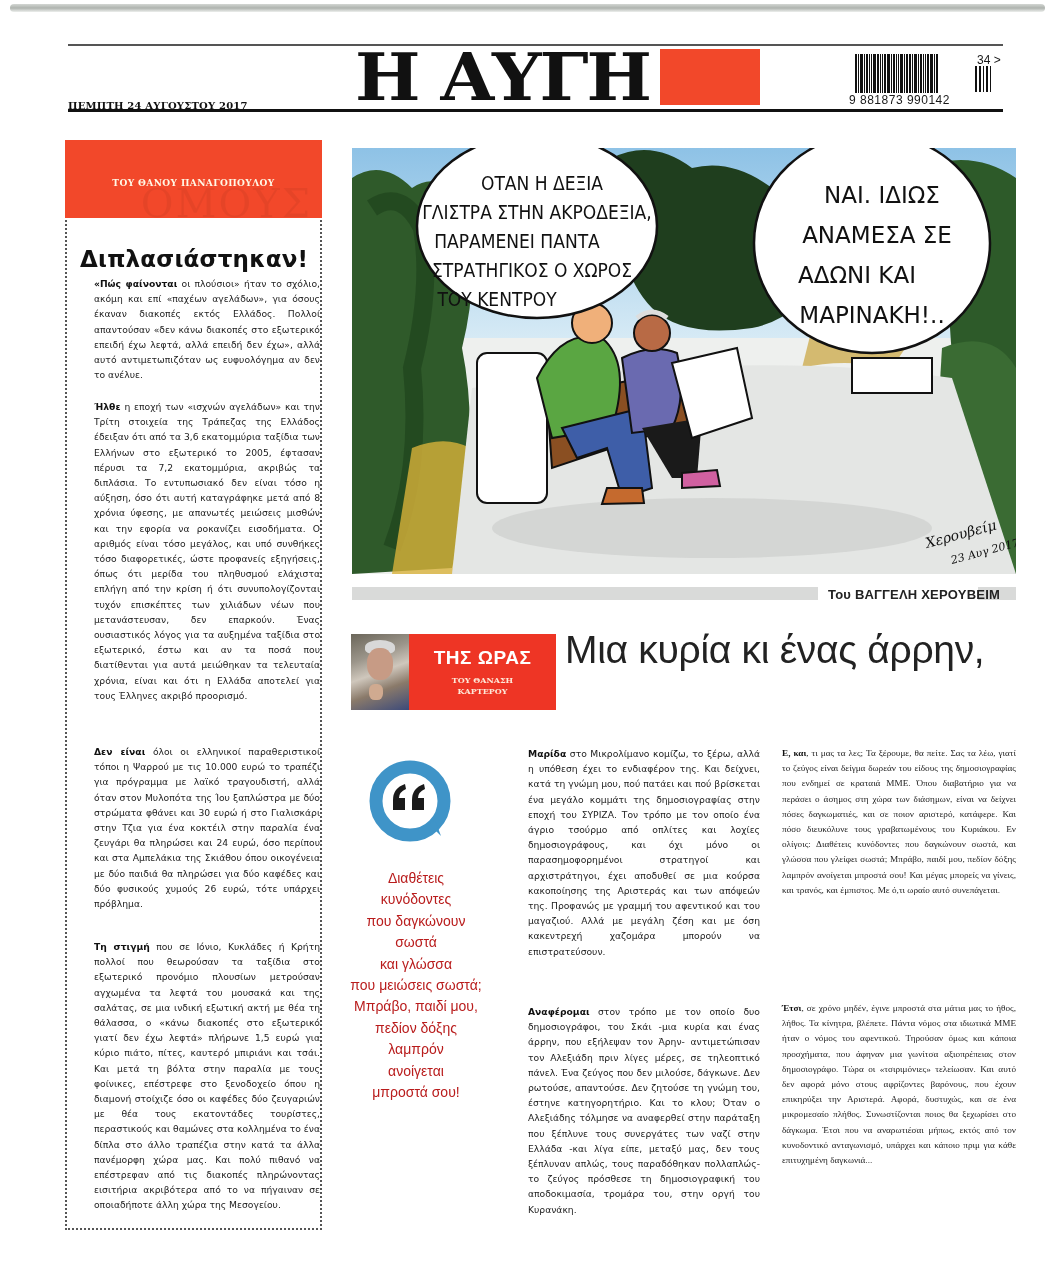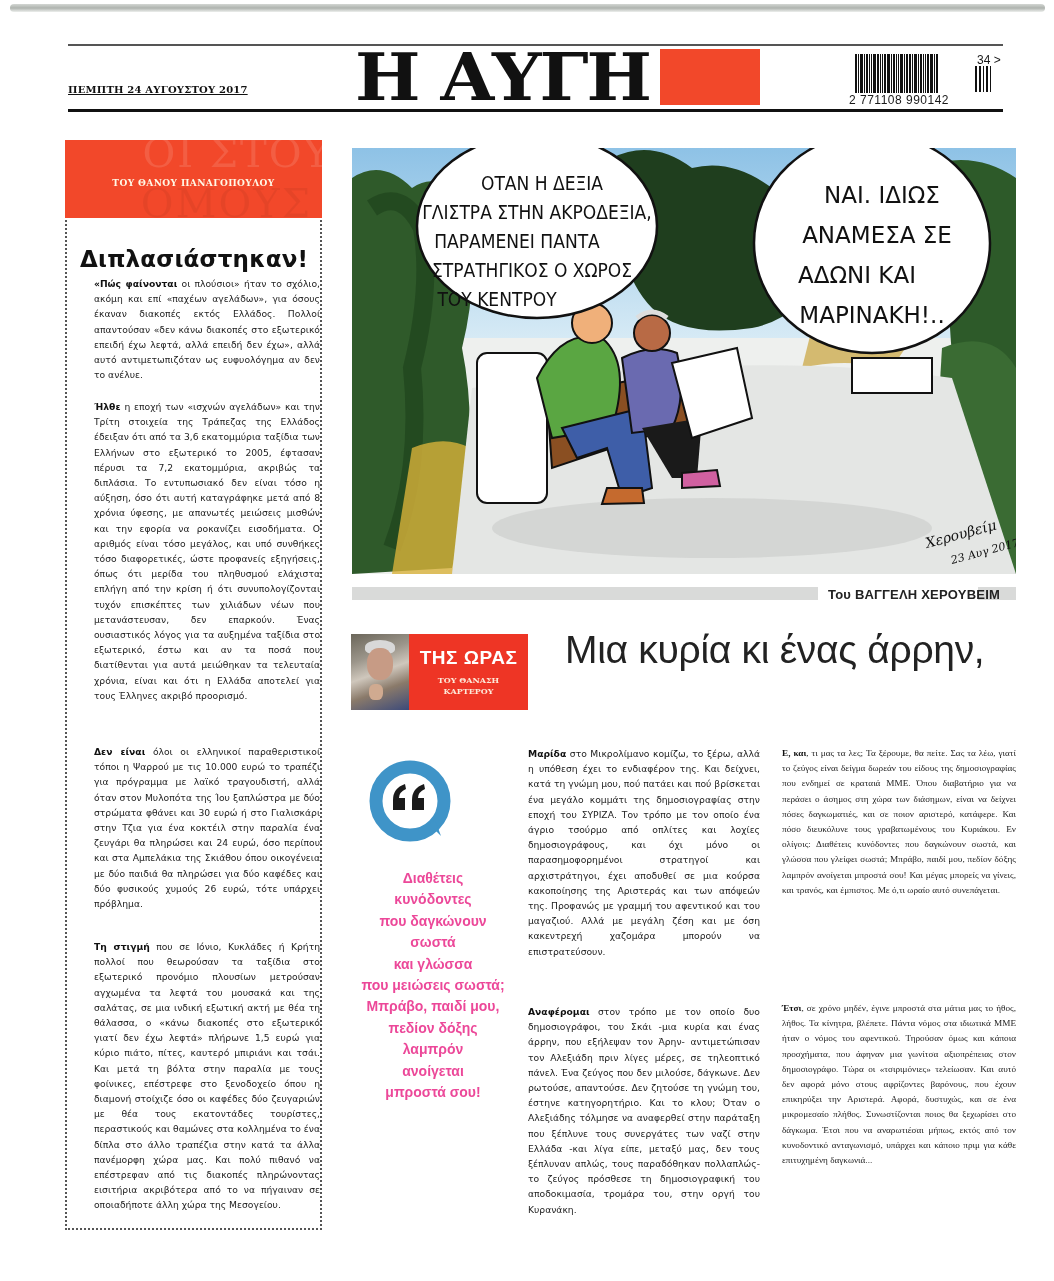--- a/index.html
+++ b/index.html
@@ -5,21 +5,21 @@
   * { box-sizing: border-box; margin: 0; padding: 0; }
   html, body { width: 1054px; height: 1281px; background: #fff; overflow: hidden; }
   body { position: relative; font-family: "DejaVu Sans", sans-serif; color: #1a1a1a; }
 
   .top-shadow { position: absolute; left: 10px; top: 4px; width: 1035px; height: 8px;
     background: linear-gradient(180deg, #c8ccc8 0%, #9aa09a 50%, #e8ebe8 100%); border-radius: 4px; opacity: .8; }
 
   
   .mast-rule-top { position: absolute; left: 68px; top: 44px; width: 935px; height: 2px; background: #555; }
   .mast-rule-bot { position: absolute; left: 68px; top: 109px; width: 935px; height: 3px; background: #111; }
-  .mast-date { position: absolute; left: 68px; top: 84px; font-family: "DejaVu Serif", serif; font-size: 10px; font-weight: bold; letter-spacing: .2px; color: #111; text-decoration: underline; }
+  .mast-date { position: absolute; left: 68px; top: 100px; font-family: "DejaVu Serif", serif; font-size: 10px; font-weight: bold; letter-spacing: .2px; color: #111; text-decoration: underline; }
   .mast-logo { position: absolute; left: 355px; top: 46px; font-family: "DejaVu Serif", serif; font-weight: bold; font-size: 66px; line-height: 62px; color: #111; letter-spacing: -2px; transform: scaleX(1.05); transform-origin: left top; }
   .mast-square { position: absolute; left: 660px; top: 49px; width: 100px; height: 56px; background: #f2482a; }
   .barcode { position: absolute; left: 855px; top: 54px; width: 100px; height: 42px; display: flex; gap: 1px; }
   .barcode i { display: block; background: #111; height: 100%; }
   .barcode-num { position: absolute; left: 847px; top: 93px; font-family: "Liberation Sans", sans-serif; font-size: 12px; letter-spacing: .5px; background: #fff; padding: 0 2px; }
   .barcode2 { position: absolute; left: 975px; top: 66px; width: 20px; height: 26px; display: flex; gap: 2px; }
   .barcode2 i { display: block; background: #111; width: 2px; height: 100%; }
   .issue-num { position: absolute; left: 977px; top: 53px; font-family: "Liberation Sans", sans-serif; font-size: 12px; }
 
   
@@ -34,34 +34,34 @@
   .para b { font-weight: bold; color: #111; }
   .lp { left: 84px; width: 226px; margin-left: 10px; }
 
   
   .cartoon { position: absolute; left: 352px; top: 148px; width: 664px; height: 426px; overflow: hidden; background: #f7f8f7; }
   .caption-bar { position: absolute; left: 352px; top: 587px; width: 664px; height: 13px; background: #d9dad9; }
   .caption-bar .gap { position: absolute; right: 38px; top: 0; width: 160px; height: 13px; background: #fff; }
   .caption { position: absolute; left: 828px; top: 587px; font-family: "Liberation Sans", sans-serif; font-weight: bold; font-size: 13px; color: #222; letter-spacing: .2px; }
 
   
-  .col-head { position: absolute; left: 351px; top: 634px; width: 177px; height: 76px; display: flex; }
+  .col-head { position: absolute; left: 351px; top: 634px; width: 205px; height: 76px; display: flex; }
   .col-photo { width: 58px; height: 76px; background: linear-gradient(160deg,#6b665a 0%,#9b958a 30%,#cfc7bc 50%,#8a7a6a 70%,#3c4a7a 100%); position: relative; }
   .col-photo .hair { position: absolute; left: 14px; top: 6px; width: 30px; height: 14px; border-radius: 50% 50% 30% 30%; background: #d8d8d8; }
   .col-photo .face { position: absolute; left: 16px; top: 14px; width: 26px; height: 32px; border-radius: 45%; background: #c79b85; }
   .col-photo .hand { position: absolute; left: 18px; top: 50px; width: 14px; height: 16px; border-radius: 40%; background: #d0aa90; }
   .col-red { flex: 1; background: #ee3525; text-align: center; color: #fff; }
   .col-red .t1 { font-family: "Liberation Sans", sans-serif; font-weight: bold; font-size: 19px; margin-top: 13px; letter-spacing: .5px; }
   .col-red .t2 { font-family: "DejaVu Serif", serif; font-weight: bold; font-size: 8px; line-height: 11px; margin-top: 6px; color: #fde8d8; }
 
   .headline { position: absolute; left: 565px; top: 628px; font-family: "Liberation Sans", sans-serif; font-weight: 300; font-size: 39px; line-height: 44px; color: #222; letter-spacing: -.3px; }
 
   
   .quote-icon { position: absolute; left: 369px; top: 760px; width: 82px; height: 82px; }
-  .pull-quote { position: absolute; left: 348px; top: 868px; width: 170px; text-align: center; font-family: "Liberation Sans", sans-serif; font-size: 14px; line-height: 21.4px; color: #ec4899; font-weight: bold; }
+  .pull-quote { position: absolute; left: 331px; top: 868px; width: 170px; text-align: center; font-family: "Liberation Sans", sans-serif; font-size: 14px; line-height: 21.4px; color: #b91c1c; }
 
   .c2 { left: 528px; width: 232px; }
   .c3 { left: 782px; width: 234px; font-family: Liberation Serif, serif; }
 </style>
 </head>
 <body>
 
 <div class="top-shadow"></div>
 
 <div class="mast-rule-top"></div>
@@ -94,34 +94,33 @@
     <i style="width:3px"></i>
     <i style="width:1px"></i>
     <i style="width:2px"></i>
     <i style="width:1px"></i>
     <i style="width:1px"></i>
     <i style="width:2px"></i>
     <i style="width:3px"></i>
     <i style="width:1px"></i>
     <i style="width:2px"></i>
 </div>
-<div class="barcode-num">2 771108 990142</div>
+<div class="barcode-num">9 881873 990142</div>
 <div class="issue-num">34 &gt;</div>
 <div class="barcode2">
     <i></i>
     <i></i>
     <i style="width:1px"></i>
     <i></i>
     <i style="width:1px"></i>
   </div>
 <div class="mast-rule-bot"></div>
 
 <div class="left-col"></div>
 <div class="left-banner">
-  <span class="ghost">ΟΙ ΣΤΟΥ</span>
   <span class="ghost2">ΟΜΟΥΣ</span>
   <div class="byline">ΤΟΥ ΘΑΝΟΥ ΠΑΝΑΓΟΠΟΥΛΟΥ</div>
 </div>
 <h1 class="left-title">Διπλασιάστηκαν!</h1>
 
 <p class="para lp" style="top:276px"><b>«Πώς φαίνονται</b><span> οι πλούσιοι» ήταν το σχόλιο, ακόμη και επί «παχέων αγελάδων», για όσους έκαναν διακοπές εκτός Ελλάδος. Πολλοί απαντούσαν «δεν κάνω διακοπές στο εξωτερικό επειδή έχω λεφτά, αλλά επειδή δεν έχω», αλλά αυτό αντιμετωπιζόταν ως ευφυολόγημα αν δεν το ανέλυε.</span></p>
 <p class="para lp" style="top:399px"><b>Ήλθε</b><span> η εποχή των «ισχνών αγελάδων» και την Τρίτη στοιχεία της Τράπεζας της Ελλάδος έδειξαν ότι από τα 3,6 εκατομμύρια ταξίδια των Ελλήνων στο εξωτερικό το 2005, έφτασαν πέρυσι τα 7,2 εκατομμύρια, ακριβώς τα διπλάσια. Το εντυπωσιακό δεν είναι τόσο η αύξηση, όσο ότι αυτή καταγράφηκε μετά από 8 χρόνια ύφεσης, με απανωτές μειώσεις μισθών και την εφορία να ροκανίζει εισοδήματα. Ο αριθμός είναι τόσο μεγάλος, και υπό συνθήκες τόσο διαφορετικές, ώστε προφανείς εξηγήσεις, όπως ότι μερίδα του πληθυσμού ελάχιστα επλήγη από την κρίση ή ότι συνυπολογίζονται τυχόν επισκέπτες των χιλιάδων νέων που μετανάστευσαν, δεν επαρκούν. Ένας ουσιαστικός λόγος για τα αυξημένα ταξίδια στο εξωτερικό, έστω και αν τα ποσά που διατίθενται για αυτά μειώθηκαν τα τελευταία χρόνια, είναι και ότι η Ελλάδα αποτελεί για τους Έλληνες ακριβό προορισμό.</span></p>
 <p class="para lp" style="top:744px"><b>Δεν είναι</b><span> όλοι οι ελληνικοί παραθεριστικοί τόποι η Ψαρρού με τις 10.000 ευρώ το τραπέζι για πρόγραμμα με λαϊκό τραγουδιστή, αλλά όταν στον Μυλοπότα της Ίου ξαπλώστρα με δύο στρώματα φθάνει και 30 ευρώ ή στο Γιαλισκάρι στην Τζια για ένα κοκτέιλ στην παραλία ένα ζευγάρι θα πληρώσει και 24 ευρώ, όσο περίπου και στα Αμπελάκια της Σκιάθου όπου οικογένεια με δύο παιδιά θα πληρώσει για δύο καφέδες και δύο φυσικούς χυμούς 26 ευρώ, τότε υπάρχει πρόβλημα.</span></p>
 <p class="para lp" style="top:939px"><b>Τη στιγμή</b><span> που σε Ιόνιο, Κυκλάδες ή Κρήτη πολλοί που θεωρούσαν τα ταξίδια στο εξωτερικό προνόμιο πλουσίων μετρούσαν αγχωμένα τα λεφτά του μουσακά και της σαλάτας, σε μια ινδική εξωτική ακτή με θέα τη θάλασσα, ο «κάνω διακοπές στο εξωτερικό γιατί δεν έχω λεφτά» πλήρωνε 1,5 ευρώ για κύριο πιάτο, πίτες, καυτερό μπιριάνι και τσάι. Και μετά τη βόλτα στην παραλία με τους φοίνικες, επέστρεφε στο ξενοδοχείο όπου η διαμονή στοίχιζε όσο οι καφέδες δύο ζευγαριών με θέα τους εκατοντάδες τουρίστες, περαστικούς και θαμώνες στα κολλημένα το ένα δίπλα στο άλλο τραπέζια στην κατά τα άλλα πανέμορφη χώρα μας. Και πολύ πιθανό να επέστρεφαν από τις διακοπές πληρώνοντας εισιτήρια ακριβότερα από το να πήγαιναν σε οποιαδήποτε άλλη χώρα της Μεσογείου.</span></p>
 

